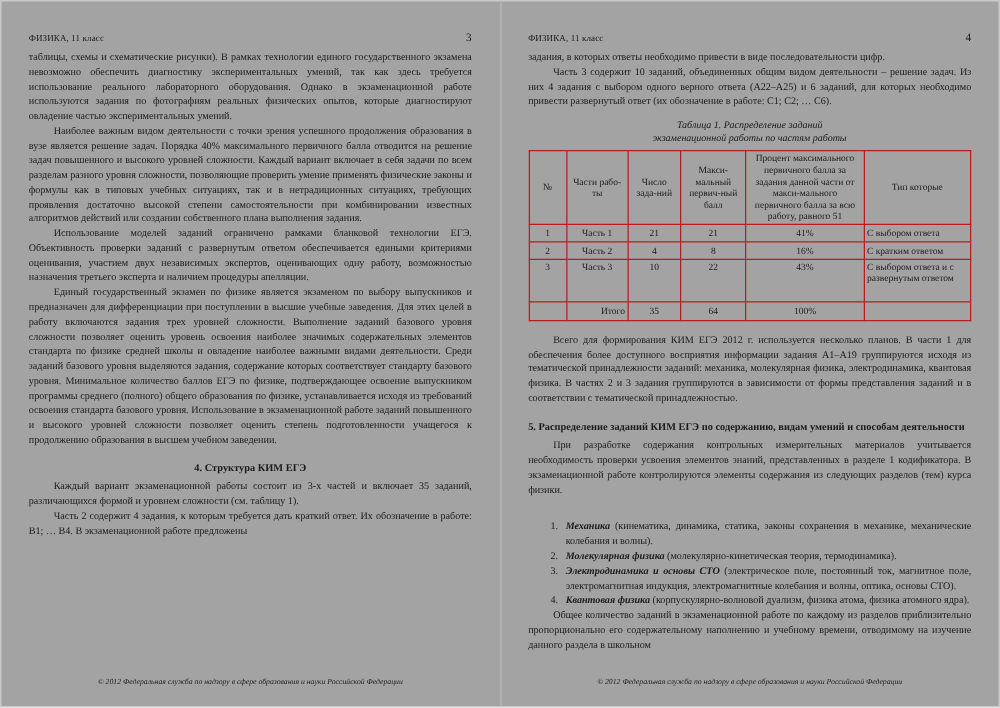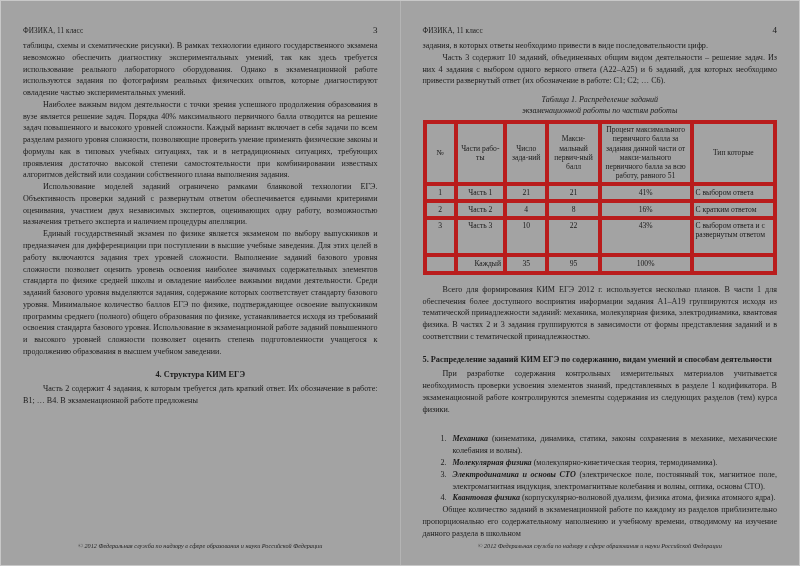--- a/index.html
+++ b/index.html
@@ -73,21 +73,21 @@
     line-height: 1.42;
   }
   table.dist {
     border-collapse: collapse;
     width: 100%;
     margin: 0 0 0 0;
     font-size: 7.6px;
     table-layout: fixed;
   }
   table.dist td, table.dist th {
-    border: 4px solid #b91c1c;
+    border: 1px solid #b91c1c;
     padding: 1px 2px;
     vertical-align: middle;
     font-weight: normal;
     line-height: 1.22;
   }
   table.dist thead th {
     text-align: center;
     vertical-align: middle;
     height: 56px;
   }
@@ -137,20 +137,21 @@
       <span class="folio">3</span>
     </div>
 
     <p class="body">таблицы, схемы и схематические рисунки). В рамках технологии единого государственного экзамена невозможно обеспечить диагностику экспериментальных умений, так как здесь требуется использование реального лабораторного оборудования. Однако в экзаменационной работе используются задания по фотографиям реальных физических опытов, которые диагностируют овладение частью экспериментальных умений.</p>
     <p class="body ind">Наиболее важным видом деятельности с точки зрения успешного продолжения образования в вузе является решение задач. Порядка 40% максимального первичного балла отводится на решение задач повышенного и высокого уровней сложности. Каждый вариант включает в себя задачи по всем разделам разного уровня сложности, позволяющие проверить умение применять физические законы и формулы как в типовых учебных ситуациях, так и в нетрадиционных ситуациях, требующих проявления достаточно высокой степени самостоятельности при комбинировании известных алгоритмов действий или создании собственного плана выполнения задания.</p>
     <p class="body ind">Использование моделей заданий ограничено рамками бланковой технологии ЕГЭ. Объективность проверки заданий с развернутым ответом обеспечивается едиными критериями оценивания, участием двух независимых экспертов, оценивающих одну работу, возможностью назначения третьего эксперта и наличием процедуры апелляции.</p>
     <p class="body ind">Единый государственный экзамен по физике является экзаменом по выбору выпускников и предназначен для дифференциации при поступлении в высшие учебные заведения. Для этих целей в работу включаются задания трех уровней сложности. Выполнение заданий базового уровня сложности позволяет оценить уровень освоения наиболее значимых содержательных элементов стандарта по физике средней школы и овладение наиболее важными видами деятельности. Среди заданий базового уровня выделяются задания, содержание которых соответствует стандарту базового уровня. Минимальное количество баллов ЕГЭ по физике, подтверждающее освоение выпускником программы среднего (полного) общего образования по физике, устанавливается исходя из требований освоения стандарта базового уровня. Использование в экзаменационной работе заданий повышенного и высокого уровней сложности позволяет оценить степень подготовленности учащегося к продолжению образования в высшем учебном заведении.</p>
 
     <div class="sec-head">4. Структура КИМ ЕГЭ</div>
 
+    <p class="body ind">Каждый вариант экзаменационной работы состоит из 3-х частей и включает 35 заданий, различающихся формой и уровнем сложности (см. таблицу 1).</p>
     <p class="body ind">Часть 2 содержит 4 задания, к которым требуется дать краткий ответ. Их обозначение в работе: В1; … В4. В экзаменационной работе предложены</p>
 
     <div class="footer">
       <span>© 2012  Федеральная служба по надзору в сфере образования и науки Российской Федерации</span>
     </div>
   </div>
 
   <div class="page page-right">
 
     <div class="running-head">
@@ -197,23 +198,23 @@
         <tr class="tall">
           <td class="c-num">3</td>
           <td class="c-part">Часть 3</td>
           <td class="c-count">10</td>
           <td class="c-score">22</td>
           <td class="c-pct">43%</td>
           <td class="c-type">С выбором ответа и с развернутым ответом</td>
         </tr>
         <tr class="total">
           <td class="c-num"></td>
-          <td class="c-part total-label">Каждый</td>
+          <td class="c-part total-label">Итого</td>
           <td class="c-count">35</td>
-          <td class="c-score">95</td>
+          <td class="c-score">64</td>
           <td class="c-pct">100%</td>
           <td class="c-type"></td>
         </tr>
       </tbody>
     </table>
 
     <p class="body ind" style="margin-top:9px">Всего для формирования КИМ ЕГЭ 2012 г. используется несколько планов. В части 1 для обеспечения более доступного восприятия информации задания А1–А19 группируются исходя из тематической принадлежности заданий: механика, молекулярная физика, электродинамика, квантовая физика. В частях 2 и 3 задания группируются в зависимости от формы представления заданий и в соответствии с тематической принадлежностью.</p>
 
     <div class="sec-head wrap">5. Распределение заданий КИМ ЕГЭ по содержанию, видам умений и способам деятельности</div>
 

